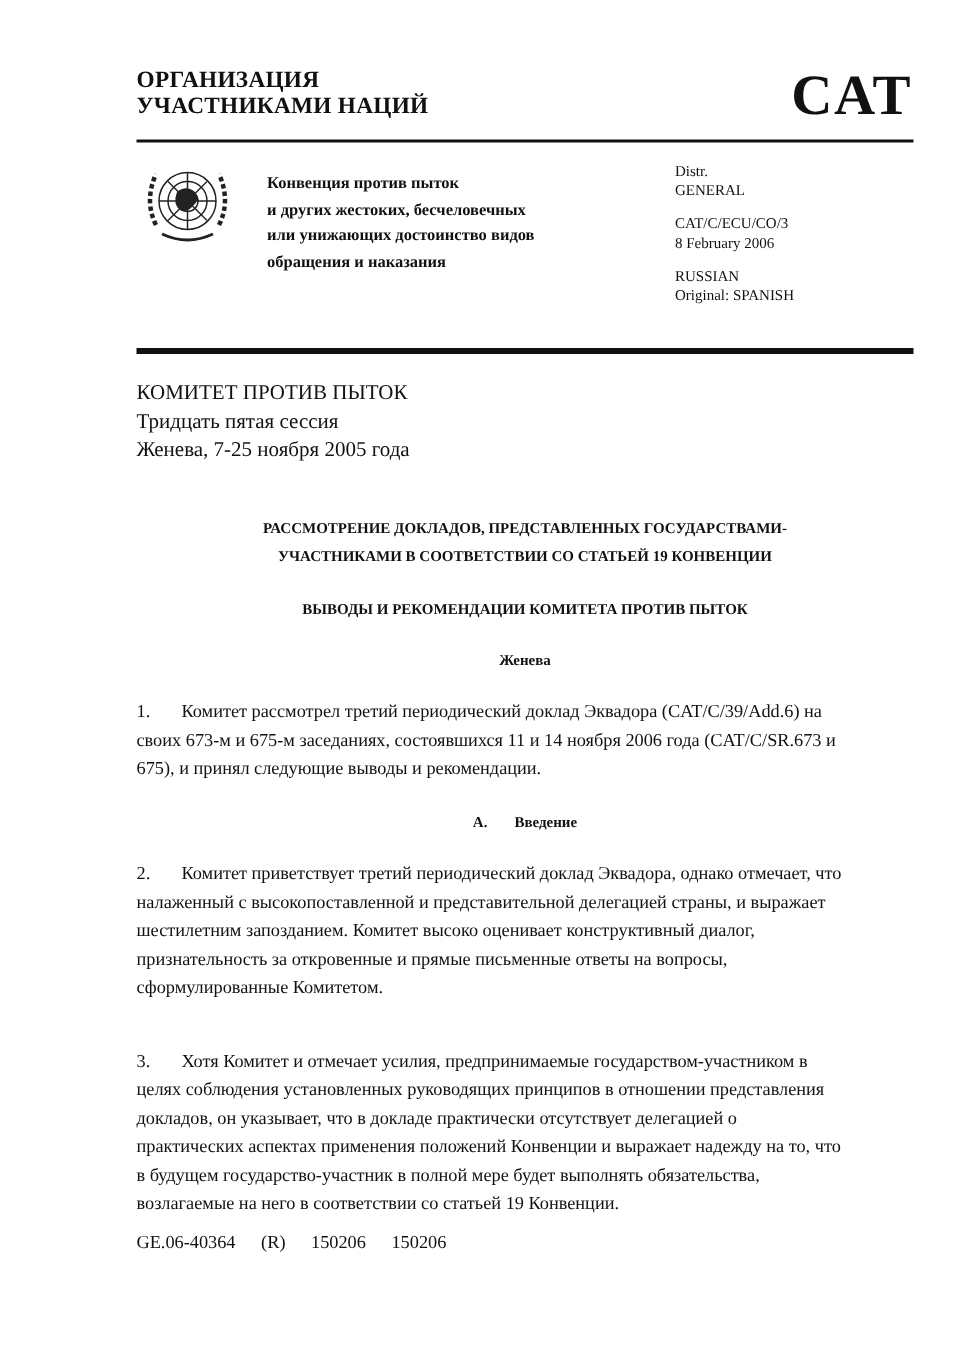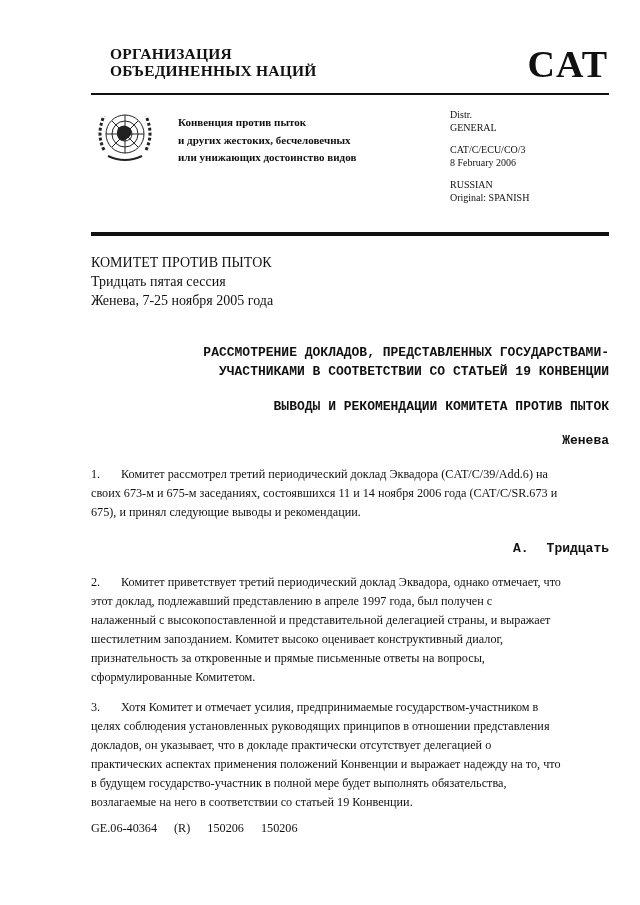--- a/index.html
+++ b/index.html
@@ -1,40 +1,40 @@
 <!DOCTYPE html>
 <html><head>
 <meta charset="utf-8">
 <style>
   html, body { margin:0; padding:0; background:#ffffff; }
   body { width:640px; height:905px; position:relative; overflow:hidden;
          font-family:"Liberation Serif","DejaVu Serif",serif; color:#111; }
   .abs { position:absolute; }
-  .org { left:91px; top:45px; font-weight:bold; font-size:15.5px; line-height:17px; letter-spacing:0.2px;margin-left:19px; }
+  .org { left:91px; top:45px; font-weight:bold; font-size:15.5px; line-height:17px; letter-spacing:0.2px; }
   .sym { right:32px; top:44px; font-weight:bold; font-size:38px; line-height:40px; letter-spacing:1px; }
   .rule-thin { left:91px; width:518px; top:93px; height:2px; background:#111; }
   .rule-thick { left:91px; width:518px; top:232px; height:4px; background:#111; }
   .emblem { left:94px; top:106px; width:62px; height:62px; }
   .conv { left:178px; top:114px; font-weight:bold; font-size:11px; line-height:17.5px; }
   .meta { left:450px; top:108px; font-size:10px; line-height:13px; }
   .meta p { margin:0; }
   .meta .gap { height:9px; }
   .comm { left:91px; top:253px; font-size:14px; line-height:19px; }
-  .title { left:91px; width:518px; text-align:right; font-weight:bold; font-size:13px; line-height:19px;font-family:Liberation Mono, monospace; }
+  .title { left:91px; width:518px; text-align:center; font-weight:bold; font-size:10px; line-height:19px; }
   .para { left:91px; width:518px; font-size:12.2px; line-height:19px; }
   .para .num { display:inline-block; width:30px; }
   .footer { left:91px; top:821px; font-size:12.2px; word-spacing:0; }
   .footer span { margin-right:14px; }
 </style>
 </head>
 <body>
 
 <div class="abs org">
   <div>ОРГАНИЗАЦИЯ</div>
-  <div>ОБЪЕДИНЕННЫХ НАЦИЙ</div>
+  <div>УЧАСТНИКАМИ НАЦИЙ</div>
 </div>
 <div class="abs sym">CAT</div>
 <div class="abs rule-thin"></div>
 
 <div class="abs emblem">
   <svg width="62" height="62" viewBox="0 0 62 62">
     <g fill="none" stroke="#222" stroke-width="1">
       <circle cx="31" cy="28" r="19"></circle>
       <circle cx="31" cy="28" r="13"></circle>
       <circle cx="31" cy="28" r="7"></circle>
@@ -49,20 +49,21 @@
       <path d="M52 44 Q60 28 52 10"></path>
     </g>
     <path d="M14 50 Q31 58 48 50" fill="none" stroke="#222" stroke-width="2"></path>
   </svg>
 </div>
 
 <div class="abs conv">
   <div>Конвенция против пыток</div>
   <div>и других жестоких, бесчеловечных</div>
   <div>или унижающих достоинство видов</div>
+  <div>обращения и наказания</div>
 </div>
 
 <div class="abs meta">
   <p>Distr.</p>
   <p>GENERAL</p>
   <div class="gap"></div>
   <p>CAT/C/ECU/CO/3</p>
   <p>8 February 2006</p>
   <div class="gap"></div>
   <p>RUSSIAN</p>
@@ -84,26 +85,25 @@
 <div class="abs title" style="top:397px;">ВЫВОДЫ И РЕКОМЕНДАЦИИ КОМИТЕТА ПРОТИВ ПЫТОК</div>
 <div class="abs title" style="top:431px;">Женева</div>
 
 <div class="abs para" style="top:465px;">
   <div><span class="num">1.</span><span>Комитет рассмотрел третий периодический доклад Эквадора (CAT/C/39/Add.6) на</span></div>
   <div>своих 673-м и 675-м заседаниях, состоявшихся 11 и 14 ноября 2006 года (CAT/C/SR.673 и</div>
   <div>675), и принял следующие выводы и рекомендации.</div>
 </div>
 
 <div class="abs title" style="top:539px;">
-  <span style="margin-right:18px;">A.</span><span>Тридцать</span>
+  <span style="margin-right:18px;">A.</span><span>Введение</span>
 </div>
 
 <div class="abs para" style="top:573px;">
   <div><span class="num">2.</span><span>Комитет приветствует третий периодический доклад Эквадора, однако отмечает, что</span></div>
-  <div>этот доклад, подлежавший представлению в апреле 1997 года, был получен с</div>
   <div>налаженный с высокопоставленной и представительной делегацией страны, и выражает</div>
   <div>шестилетним запозданием.  Комитет высоко оценивает конструктивный диалог,</div>
   <div>признательность за откровенные и прямые письменные ответы на вопросы,</div>
   <div>сформулированные Комитетом.</div>
 </div>
 
 <div class="abs para" style="top:698px;">
   <div><span class="num">3.</span><span>Хотя Комитет и отмечает усилия, предпринимаемые государством-участником в</span></div>
   <div>целях соблюдения установленных руководящих принципов в отношении представления</div>
   <div>докладов, он указывает, что в докладе практически отсутствует делегацией о</div>

